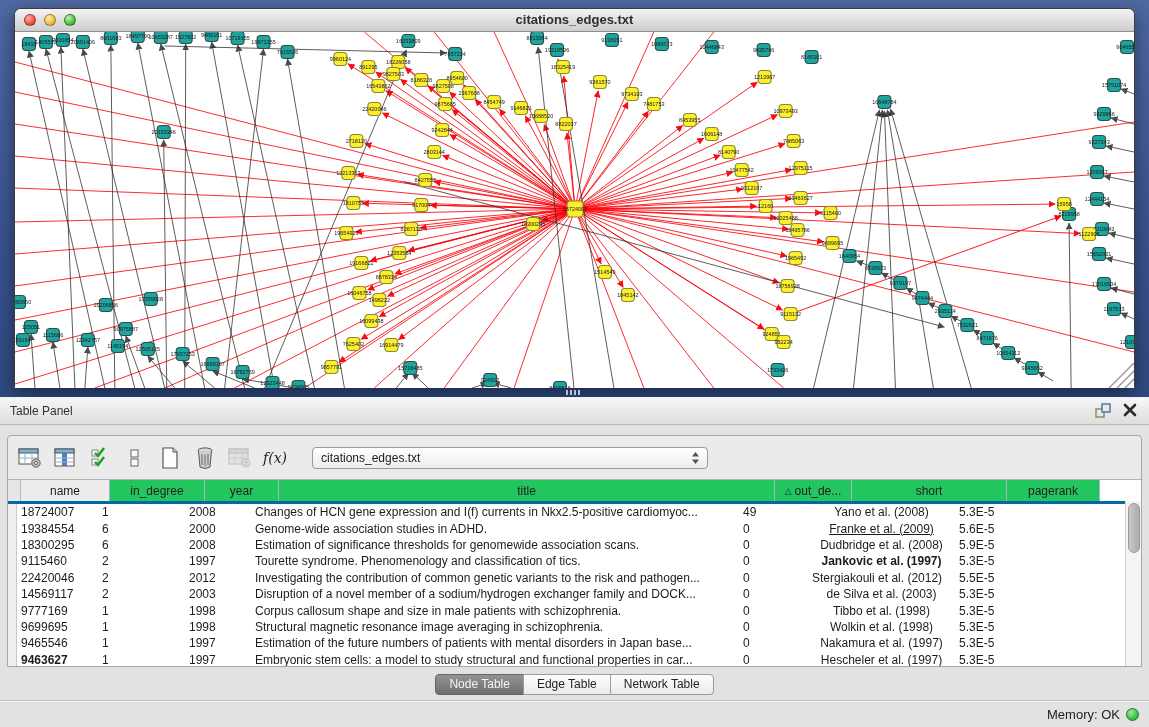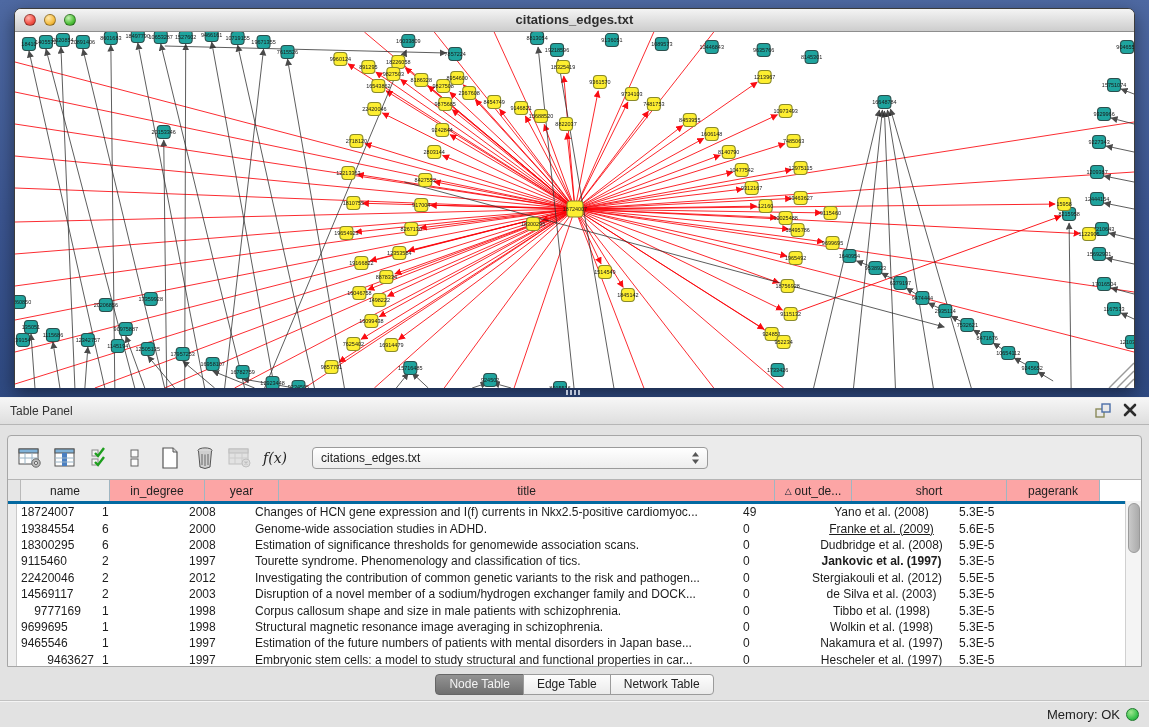--- a/index.html
+++ b/index.html
@@ -40,21 +40,21 @@
   .tbtn.disabled{opacity:.45;}
   .fx{font-family:"DejaVu Serif",serif;font-style:italic;font-size:14px;color:#222;}
   .selector{margin-left:14px;width:396px;height:22px;box-sizing:border-box;border:1px solid #9a9a9a;border-radius:4px;
             background:linear-gradient(#ffffff,#ededed);display:flex;align-items:center;position:relative;}
   .selector .sel-text{font-size:12px;color:#222;padding-left:8px;flex:1;}
   .selector .stepper{width:16px;display:flex;flex-direction:column;align-items:center;gap:1px;margin-right:4px;}
 
   .tablewrap{position:absolute;left:0;right:0;top:43px;bottom:0;background:#fff;border-top:1px solid #b5b5b5;overflow:hidden;}
   .thead{display:flex;height:21px;border-bottom:3px solid #0369a1;}
   .hc{box-sizing:border-box;border-right:1px solid #9fb6c2;font-size:12px;color:#222;
-      display:flex;align-items:center;justify-content:center;background:#fca5a5;overflow:hidden;white-space:nowrap;}
+      display:flex;align-items:center;justify-content:center;background:#22c55e;overflow:hidden;white-space:nowrap;}
   .hc.rowhdr{background:#e6e6e6;border-right:1px solid #b9b9b9;}
   .hc.namecol{background:#ececec;}
   .hc.filler{background:#fff;border-right:none;flex:1;}
   .sortglyph{font-size:9px;margin-right:3px;color:#123;}
   .trow{display:flex;height:16.4px;align-items:center;}
   .tc{box-sizing:border-box;font-size:12px;color:#1c1c1c;white-space:nowrap;overflow:hidden;padding:0 4px;}
   .tc.rowhdr{background:#eee;border-right:1px solid #c9c9c9;height:100%;}
   .vscroll{position:absolute;right:0;top:21px;bottom:0;width:15px;background:#f4f4f4;border-left:1px solid #d0d0d0;}
   .vthumb{position:absolute;left:2px;top:2px;width:10px;height:48px;border-radius:6px;
           background:linear-gradient(90deg,#c9c9c9,#ababab);border:1px solid #9a9a9a;}
@@ -676,21 +676,21 @@
             <div class="tc" style="width: 81px; text-align: left;">14569117</div>
             <div class="tc" style="width: 87px; text-align: left;">2</div>
             <div class="tc" style="width: 66px; text-align: left;">2003</div>
             <div class="tc" style="width: 488px; text-align: left;">Disruption of a novel member of a sodium/hydrogen exchanger family and DOCK...</div>
             <div class="tc" style="width: 69px; text-align: left;">0</div>
             <div class="tc" style="width: 147px; text-align: center;">de Silva et al. (2003)</div>
             <div class="tc" style="width: 85px; text-align: left;">5.3E-5</div>
           </div>
           <div class="trow">
             <div class="tc rowhdr" style="width: 4px;"></div>
-            <div class="tc" style="width: 81px; text-align: center;">9777169</div>
+            <div class="tc" style="width: 81px; text-align: left;">9777169</div>
             <div class="tc" style="width: 87px; text-align: left;">1</div>
             <div class="tc" style="width: 66px; text-align: left;">1998</div>
             <div class="tc" style="width: 488px; text-align: left;">Corpus callosum shape and size in male patients with schizophrenia.</div>
             <div class="tc" style="width: 69px; text-align: left;">0</div>
             <div class="tc" style="width: 147px; text-align: center;">Tibbo et al. (1998)</div>
             <div class="tc" style="width: 85px; text-align: left;">5.3E-5</div>
           </div>
           <div class="trow">
             <div class="tc rowhdr" style="width: 4px;"></div>
             <div class="tc" style="width: 81px; text-align: left;">9699695</div>
@@ -706,21 +706,21 @@
             <div class="tc" style="width: 81px; text-align: left;">9465546</div>
             <div class="tc" style="width: 87px; text-align: left;">1</div>
             <div class="tc" style="width: 66px; text-align: left;">1997</div>
             <div class="tc" style="width: 488px; text-align: left;">Estimation of the future numbers of patients with mental disorders in Japan base...</div>
             <div class="tc" style="width: 69px; text-align: left;">0</div>
             <div class="tc" style="width: 147px; text-align: center;">Nakamura et al. (1997)</div>
             <div class="tc" style="width: 85px; text-align: left;">5.3E-5</div>
           </div>
           <div class="trow">
             <div class="tc rowhdr" style="width: 4px;"></div>
-            <div class="tc" style="width: 81px; text-align: right;">9463627</div>
+            <div class="tc" style="width: 81px; text-align: left; font-weight: bold;">9463627</div>
             <div class="tc" style="width: 87px; text-align: left;">1</div>
             <div class="tc" style="width: 66px; text-align: left;">1997</div>
             <div class="tc" style="width: 488px; text-align: left;">Embryonic stem cells: a model to study structural and functional properties in car...</div>
             <div class="tc" style="width: 69px; text-align: left;">0</div>
             <div class="tc" style="width: 147px; text-align: center;">Hescheler et al. (1997)</div>
             <div class="tc" style="width: 85px; text-align: left;">5.3E-5</div>
           </div>
         </div>
       <div class="vscroll">
         <div class="vthumb"></div>

